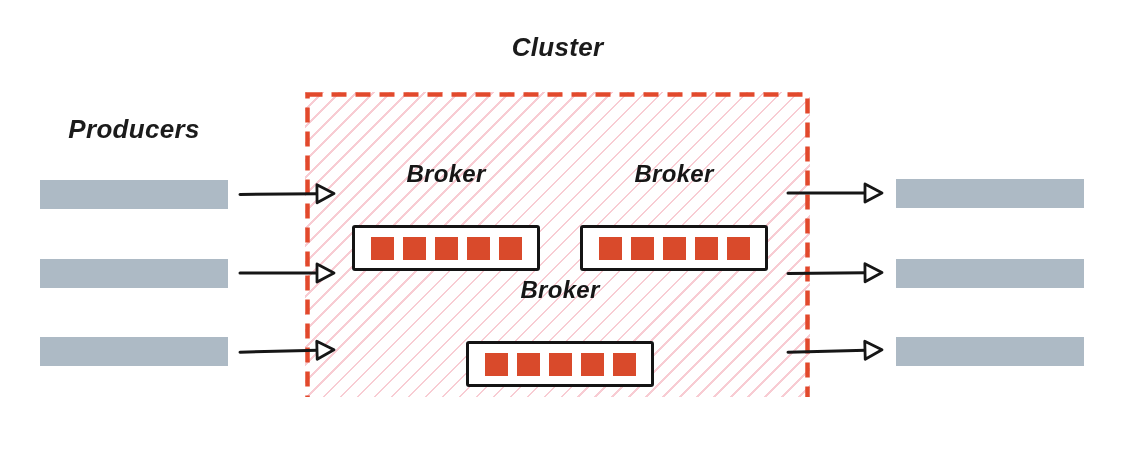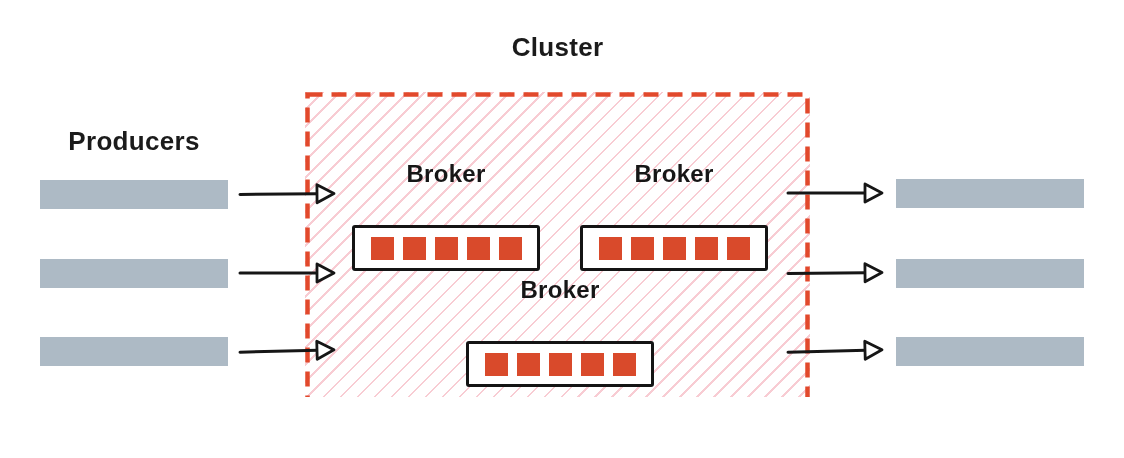--- a/index.html
+++ b/index.html
@@ -7,31 +7,32 @@
   body {
     font-family: "Liberation Sans", "DejaVu Sans", sans-serif;
     color: #181818;
   }
   .canvas {
     position: relative;
     width: 1124px;
     height: 397px;
     background: #ffffff;
     overflow: hidden;
+    font-style: italic;
   }
   .diagram-label {
     position: absolute;
     font-size: 26px;
     font-weight: 600;
     letter-spacing: 0.3px;
     color: #1b1b1b;
     text-align: center;
   }
   .cluster-title { left: 305px; top: 32px; width: 505px; }
-  .producers-title { left: 40px; top: 126px; width: 188px; }
+  .producers-title { left: 40px; top: 114px; width: 188px; }
   .consumers-title { left: 896px; top: 126px; width: 188px; }
 
   .cluster-region {
     position: absolute;
     left: 305px; top: 92px;
     width: 505px; height: 323px;
     background: repeating-linear-gradient(
       135deg,
       #f8ccd3 0px, #f8ccd3 1.8px,
       transparent 1.8px, transparent 12px

